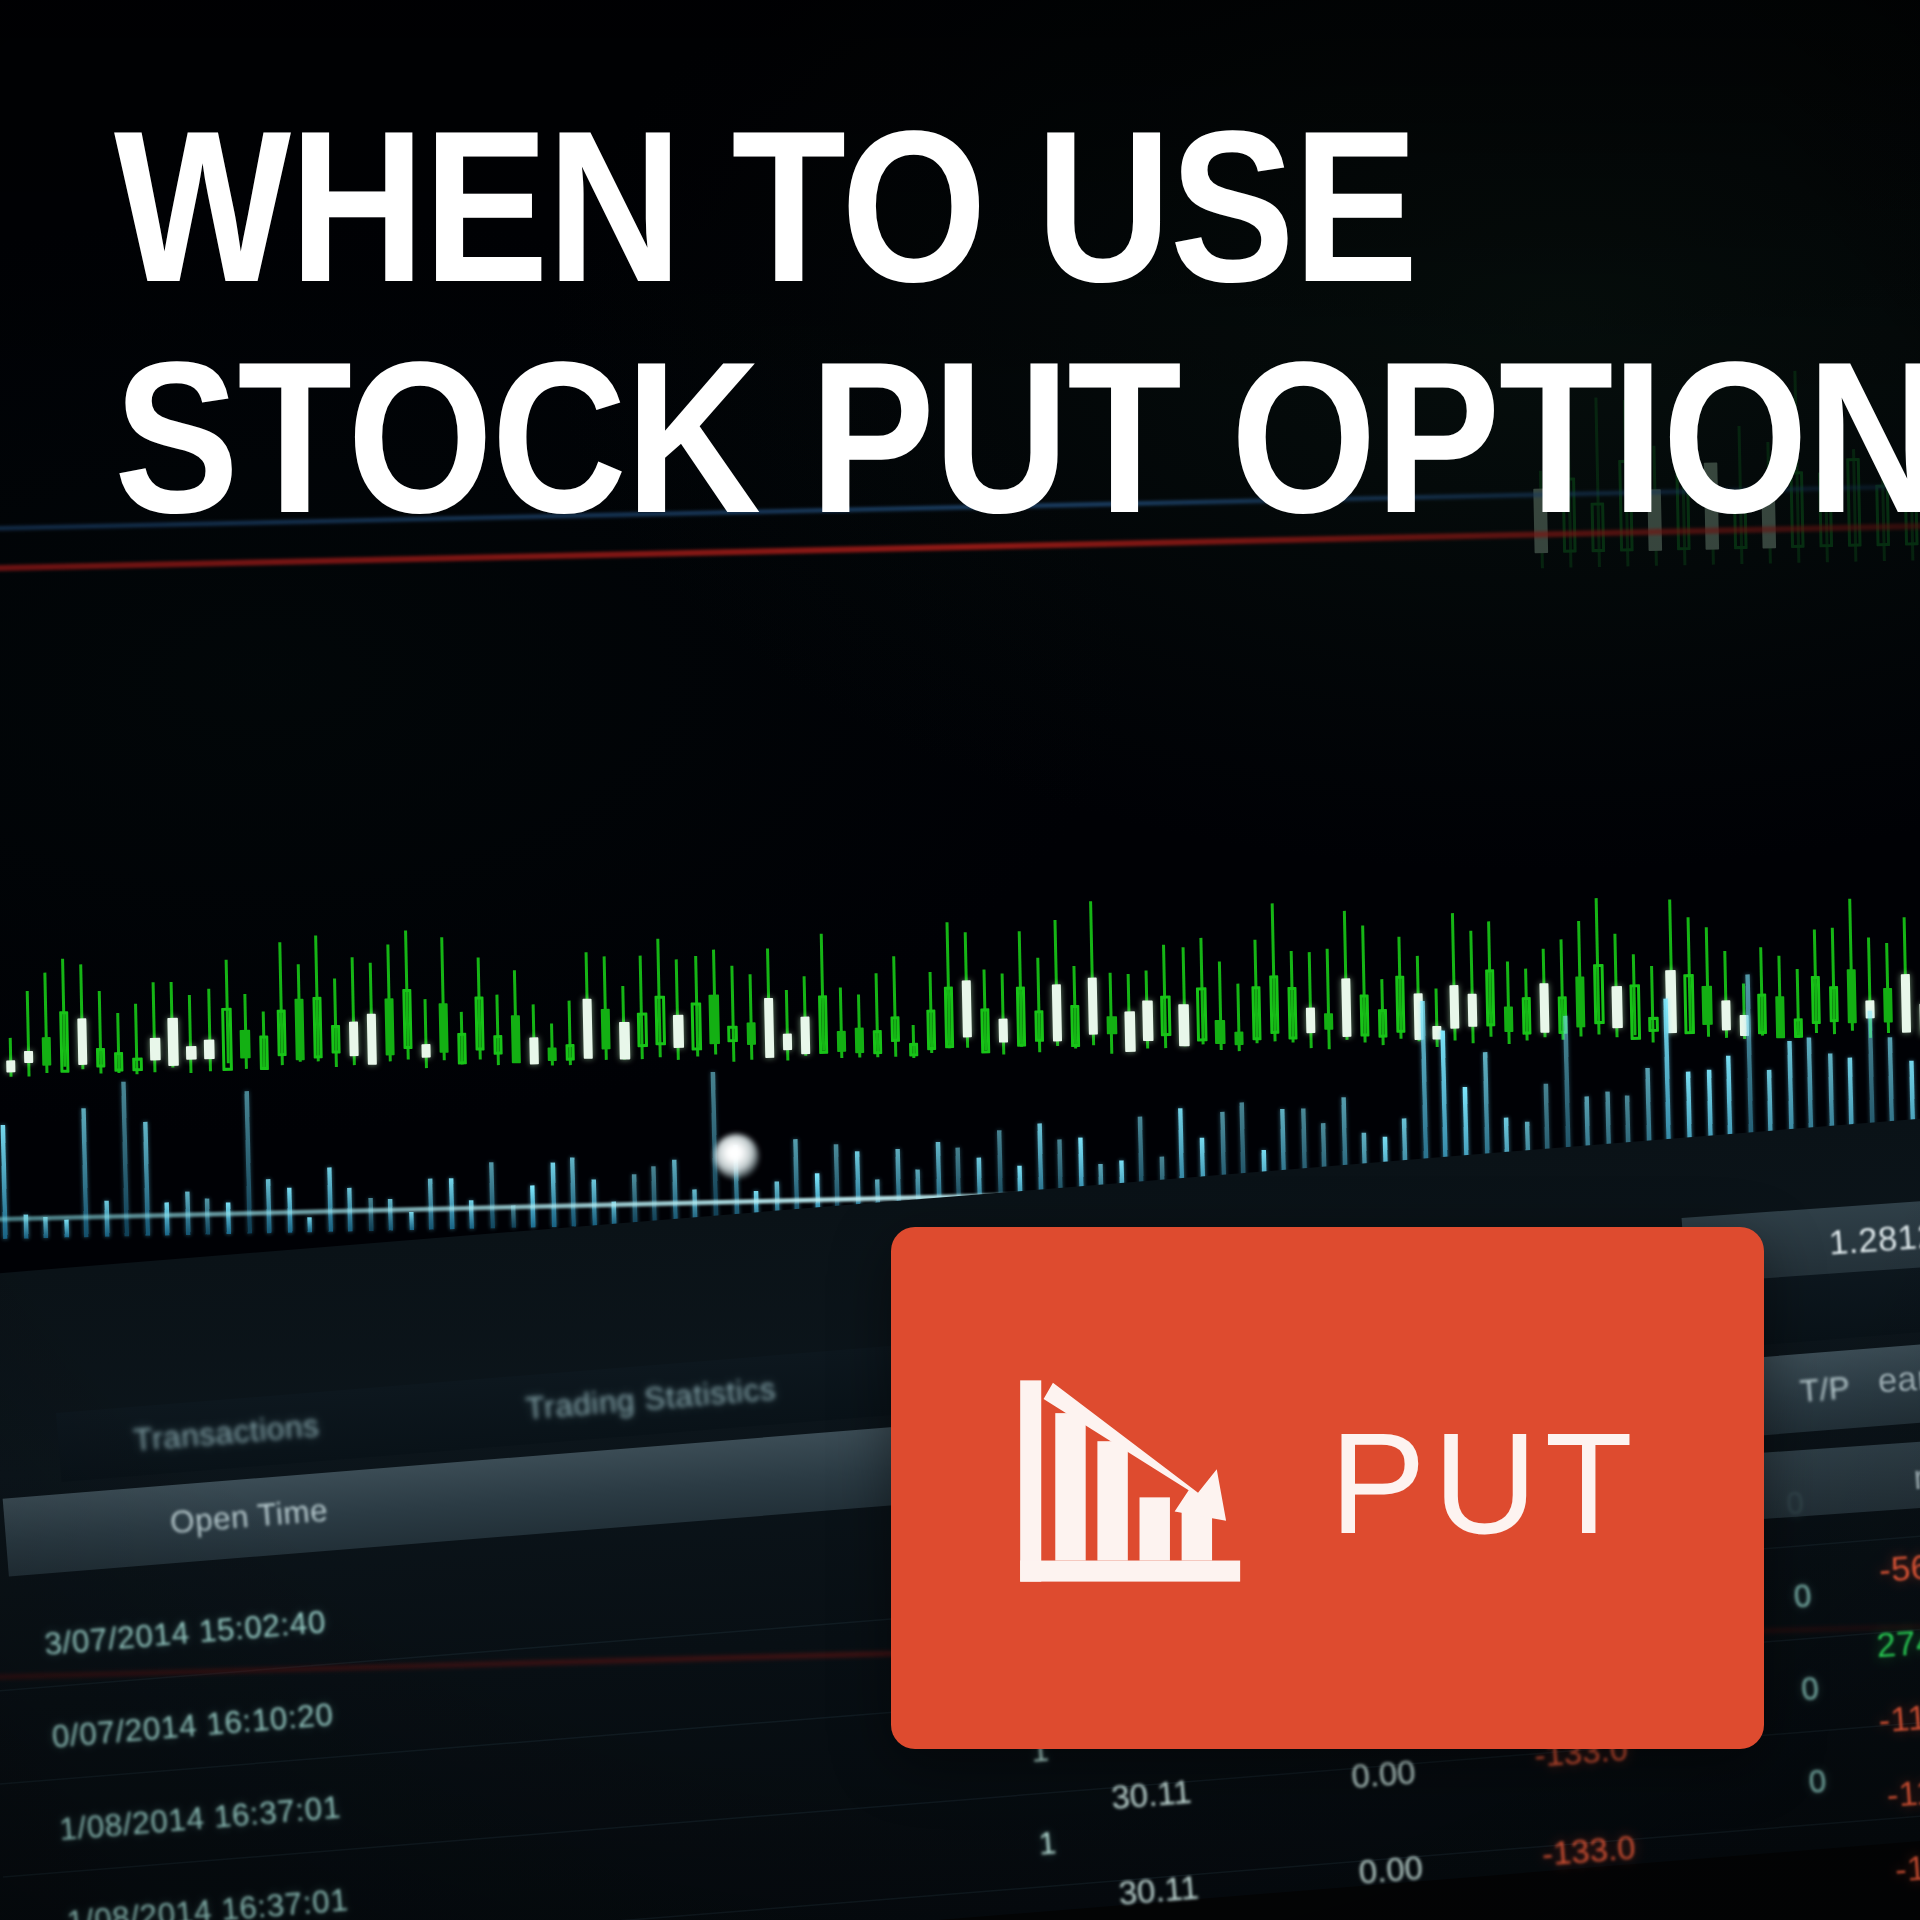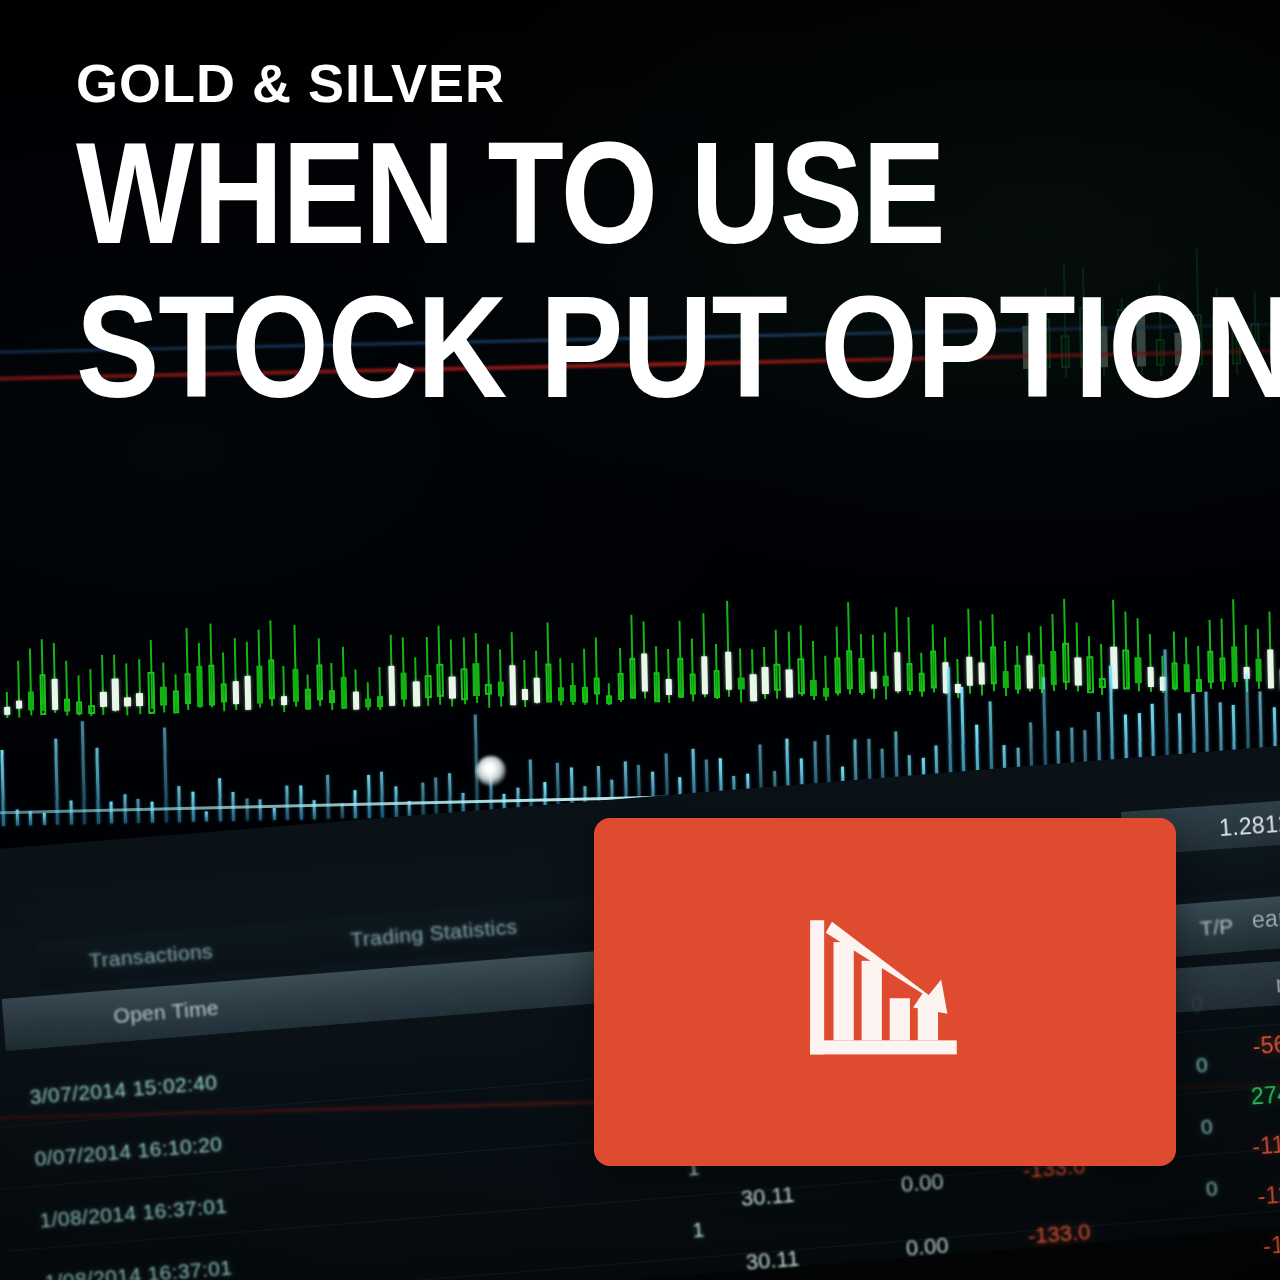--- a/index.html
+++ b/index.html
@@ -858,33 +858,33 @@
       <div class="sb-row c-neg" style="top:388px; right:12px;">-118.33</div>
       <div class="sb-row c-neg" style="top:438px; right:10px;">-118.33</div>
       <div class="sb-row c-neg" style="top:488px; right:4px;">-118.33</div>
     </div>
 
     <div class="guide red2"></div>
     <div class="vignette"></div>
   </div>
 
   <div class="headline">
-    <div class="kicker">GOLD &amp; SILVER</div>
     <div class="bigline l1">WHEN TO USE</div>
     <div class="bigline l2">STOCK PUT OPTIONS</div>
   </div>
 
   <div class="put-badge">
     <svg class="put-icon" viewBox="0 0 100 96">
 
       <rect x="2" y="2" width="9" height="86" fill="#fdf3f0"></rect>
       <rect x="2" y="79" width="94" height="9" fill="#fdf3f0"></rect>
 
       <rect x="17" y="16" width="13" height="63" fill="#fdf3f0"></rect>
       <rect x="35" y="28" width="13" height="51" fill="#fdf3f0"></rect>
       <rect x="53" y="52" width="13" height="27" fill="#fdf3f0"></rect>
       <rect x="71" y="56" width="13" height="23" fill="#fdf3f0"></rect>
 
       <path d="M16 3 L78 50 L86 40 L90 62 L68 58 L74 49 L12 10 Z" fill="#fdf3f0"></path>
     </svg>
+    <div class="put-label">PUT</div>
   </div>
 
 </div>
 
 </body></html>

